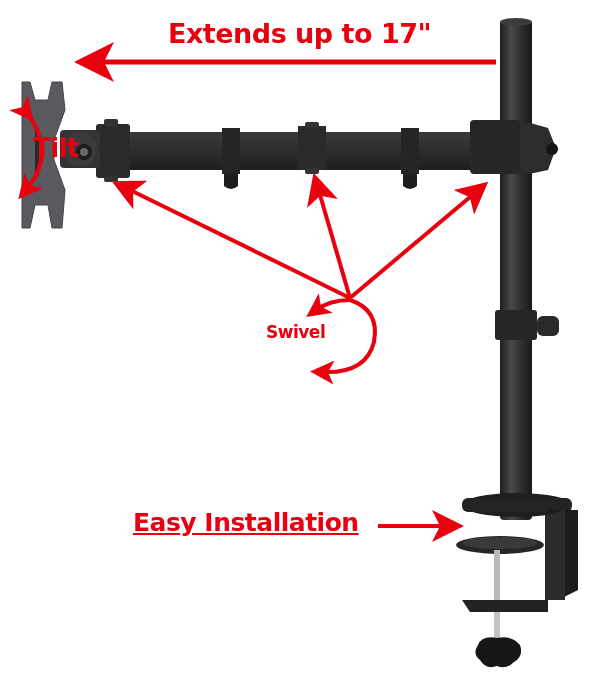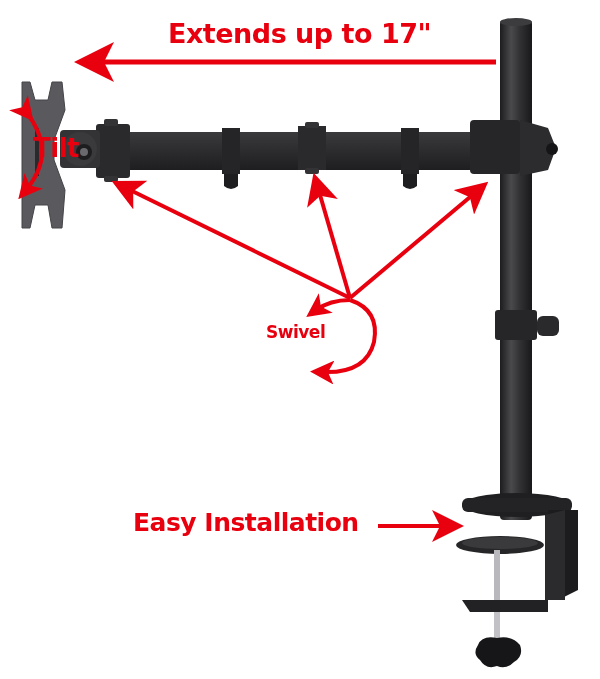--- a/index.html
+++ b/index.html
@@ -2,21 +2,21 @@
 <html><head>
   <meta charset="utf-8">
   <style>
     html, body { margin: 0; padding: 0; background: #ffffff; }
     body { width: 600px; height: 679px; overflow: hidden; position: relative; font-family: "Liberation Sans", sans-serif; }
     .stage { position: absolute; left: 0; top: 0; width: 600px; height: 679px; }
     .label { position: absolute; color: #e8000f; font-family: "DejaVu Sans", sans-serif; font-weight: bold; white-space: nowrap; letter-spacing: -0.5px; }
     .lbl-extends { left: 168px; top: 18px; font-size: 27px; }
     .lbl-tilt { left: 0px; top: 133px; font-size: 26px; margin-left: 33px; }
     .lbl-swivel { left: 266px; top: 322px; font-size: 17px; }
-    .lbl-install { left: 133px; top: 508px; font-size: 25px; }
+    .lbl-install { left: 133px; top: 508px; font-size: 25px; text-decoration: underline; }
   </style>
 </head>
 <body>
 
 <div class="stage">
   <svg width="600" height="679" viewBox="0 0 600 679" xmlns="http://www.w3.org/2000/svg">
     <defs>
       <linearGradient id="poleGrad" x1="0" x2="1" y1="0" y2="0">
         <stop offset="0" stop-color="#1c1c1e"></stop>
         <stop offset="0.35" stop-color="#4a4a4d"></stop>

